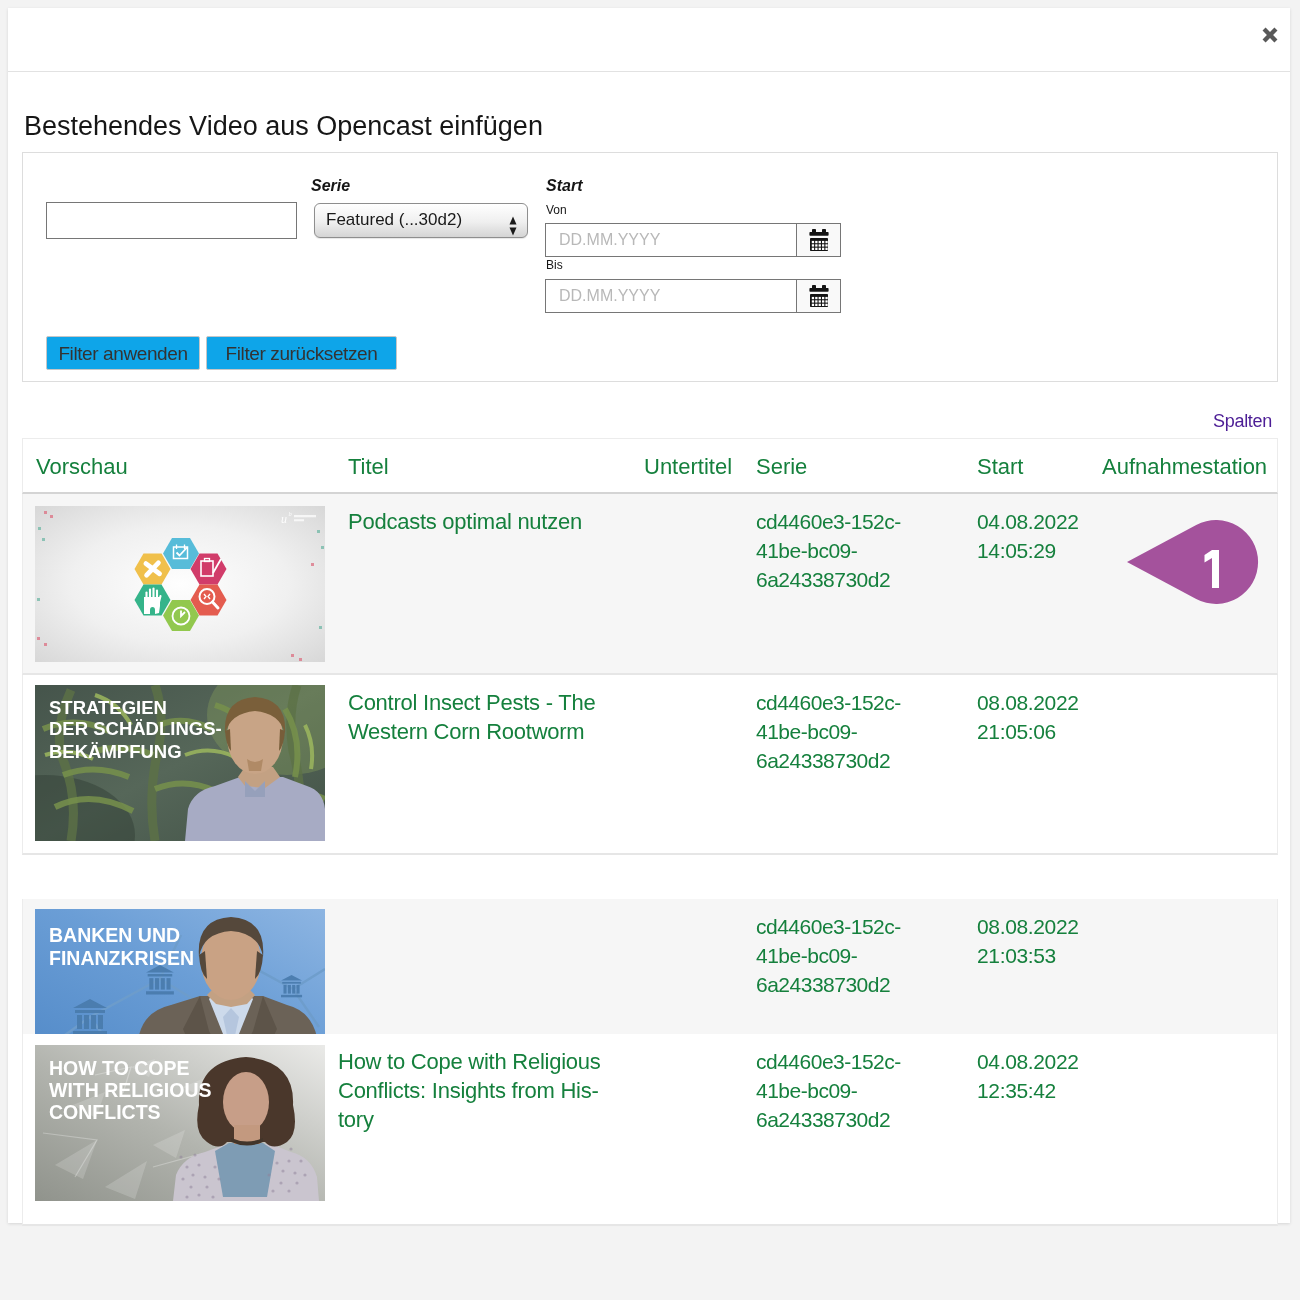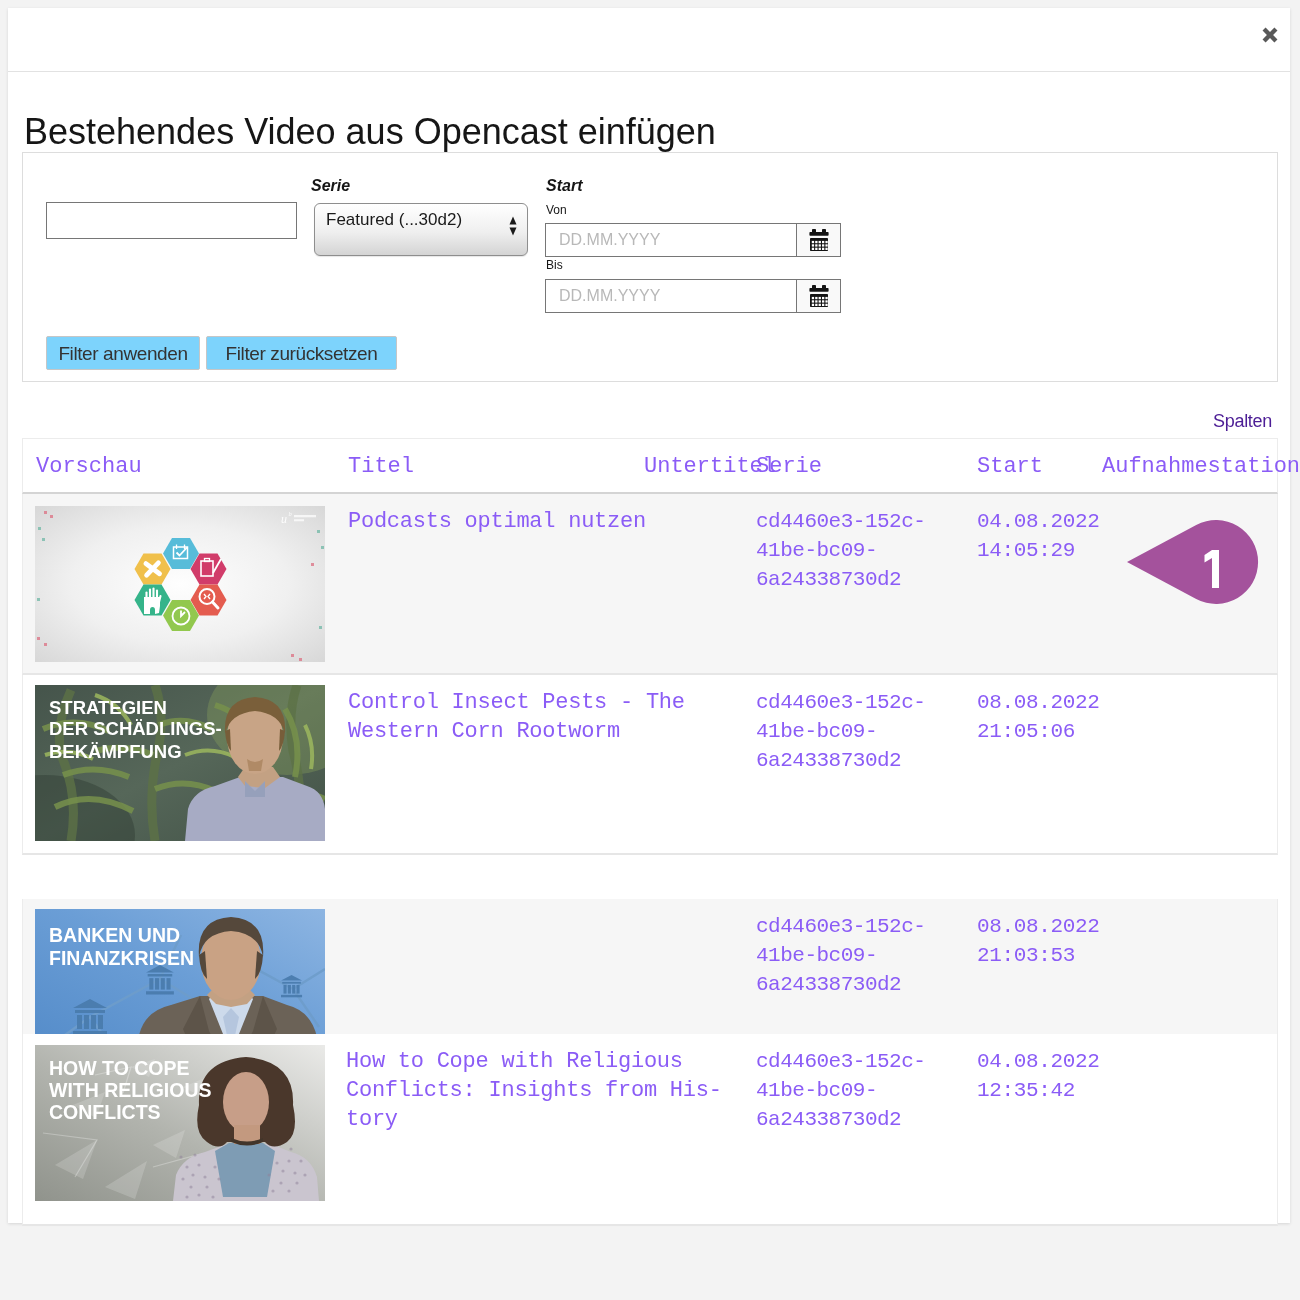--- a/index.html
+++ b/index.html
@@ -1,33 +1,33 @@
 <!DOCTYPE html>
 <html><head>
 <meta charset="utf-8">
 <style>
 * { margin:0; padding:0; box-sizing:border-box; }
 html,body { width:1300px; height:1300px; background:#f3f3f3; font-family:"Liberation Sans", sans-serif; color:#161616; }
 .abs { position:absolute; }
 .modal { position:absolute; left:8px; top:8px; width:1282px; height:1215px; background:#fff; box-shadow:0 1px 3px rgba(0,0,0,0.12); }
 .hdrline { position:absolute; left:0; top:63px; width:1282px; height:0; border-top:1px solid #e2e2e2; }
 .closex { position:absolute; left:1251px; top:16px; }
-.title { position:absolute; left:16px; top:103px; font-size:36px; color:#161616; }
+.title { position:absolute; left:16px; top:103px; font-size:27px; color:#161616; }
 .fpanel { position:absolute; left:14px; top:144px; width:1256px; height:230px; border:1px solid #ddd; background:#fff; }
 .flabel { position:absolute; font-size:16px; font-style:italic; font-weight:bold; color:#161616; }
 .slabel { position:absolute; font-size:12px; color:#161616; }
 .tinput { position:absolute; border:1px solid #767676; background:#fff; }
 .datewrap { position:absolute; height:34px; }
 .dateinput { position:absolute; left:0; top:0; height:34px; border:1px solid #767676; background:#fff; font-size:16px; color:#b8b8b8; line-height:32px; padding-left:13px; }
 .calbtn { position:absolute; top:0; height:34px; width:45px; border:1px solid #767676; border-left:1px solid #767676; background:#f9f9f9; display:flex; align-items:center; justify-content:center; }
-.fselect { position:absolute; width:214px; height:53px; border:1px solid #8e8e8e; border-radius:6px; background:linear-gradient(#ffffff, #efefef 55%, #d4d4d4); font-size:17px; color:#1a1a1a; line-height:31px; padding-left:11px; box-shadow:0 1px 1px rgba(0,0,0,0.1); }
-.fbtn { position:absolute; height:34px; border:1px solid #c6c6c6; border-radius:2px; background:#7dd3fc; font-size:19px; color:#333; text-align:center; line-height:34px; letter-spacing:-0.4px; }
+.fselect { position:absolute; width:214px; height:35px; border:1px solid #8e8e8e; border-radius:6px; background:linear-gradient(#ffffff, #efefef 55%, #d4d4d4); font-size:17px; color:#1a1a1a; line-height:31px; padding-left:11px; box-shadow:0 1px 1px rgba(0,0,0,0.1); }
+.fbtn { position:absolute; height:34px; border:1px solid #c6c6c6; border-radius:2px; background:#0ea5e9; font-size:19px; color:#333; text-align:center; line-height:34px; letter-spacing:-0.4px; }
 .spalten { position:absolute; left:1205px; top:403px; width:66px; font-size:18px; letter-spacing:-0.3px; color:#4c1d95; }
 .trow { position:absolute; left:14px; width:1256px; border-left:1px solid #ececec; border-right:1px solid #ececec; }
-.cell { position:absolute; font-size:22px; line-height:29px; color:#8b5cf6;font-family:Liberation Mono, monospace; }
+.cell { position:absolute; font-size:22px; line-height:29px; color:#15803d; }
 .c-t { font-size:22px; letter-spacing:-0.25px; }
 .c-s { font-size:21px; letter-spacing:-0.5px; }
 .c-d { font-size:21px; letter-spacing:-0.35px; }
 .thumb { position:absolute; left:12px; width:290px; height:156px; overflow:hidden; }
 </style>
 </head>
 <body>
 <div class="modal">
   <svg class="closex" width="22" height="22" viewBox="0 0 20 20">
       <path d="M3.2 6.0 L6.0 3.2 L10 7.2 L14 3.2 L16.8 6.0 L12.8 10 L16.8 14 L14 16.8 L10 12.8 L6.0 16.8 L3.2 14 L7.2 10 Z" fill="#595959"></path>
@@ -398,21 +398,21 @@
             <circle cx="266" cy="116" r="1.6"></circle>
             <circle cx="270" cy="130" r="1.6"></circle>
           </g>
         <g font-family="Liberation Sans" font-weight="bold" font-size="19.5" fill="#ffffff">
           <text x="14" y="30">HOW TO COPE</text>
           <text x="14" y="52">WITH RELIGIOUS</text>
           <text x="14" y="74">CONFLICTS</text>
         </g>
       </svg>
     </div>
-    <div class="cell c-t" style="left:323px; top:13px;">How to Cope with Religious<br>Conflicts: Insights from His-<br>tory</div>
+    <div class="cell c-t" style="left:315px; top:13px;">How to Cope with Religious<br>Conflicts: Insights from His-<br>tory</div>
     <div class="cell c-s" style="left:733px; top:13px;">cd4460e3-152c-<br>41be-bc09-<br>6a24338730d2</div>
     <div class="cell c-d" style="left:954px; top:13px;">04.08.2022<br>12:35:42</div>
   </div>
 
   <svg class="abs" style="left:1112px; top:497px;" width="145" height="110" viewBox="0 0 145 110">
     <path d="M7 57 L76.2 20 A42 42 0 1 1 76.2 94 Z" fill="#a4529c"></path>
     <path d="M92 45 L99 45 L99 83 L92 83 L92 53 L84.5 57.5 L84.5 50 Z" fill="#ffffff"></path>
   </svg>
 </div>
 

